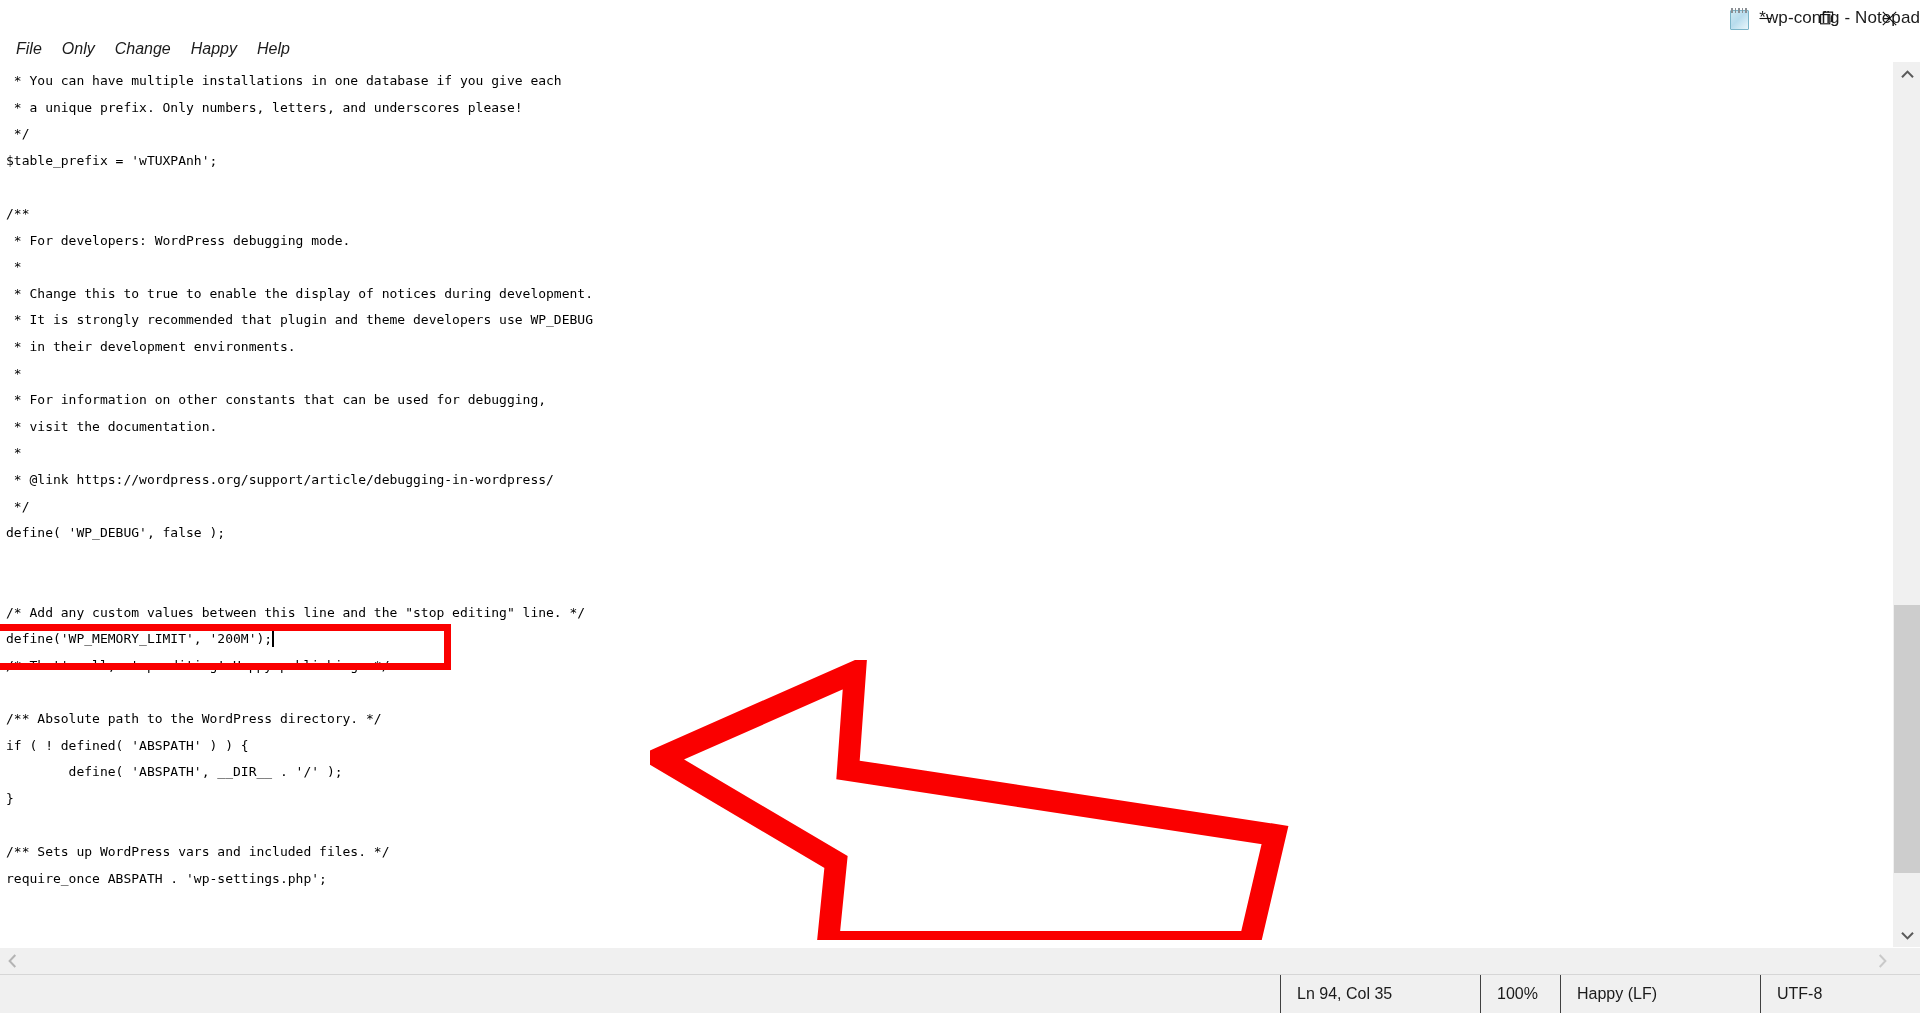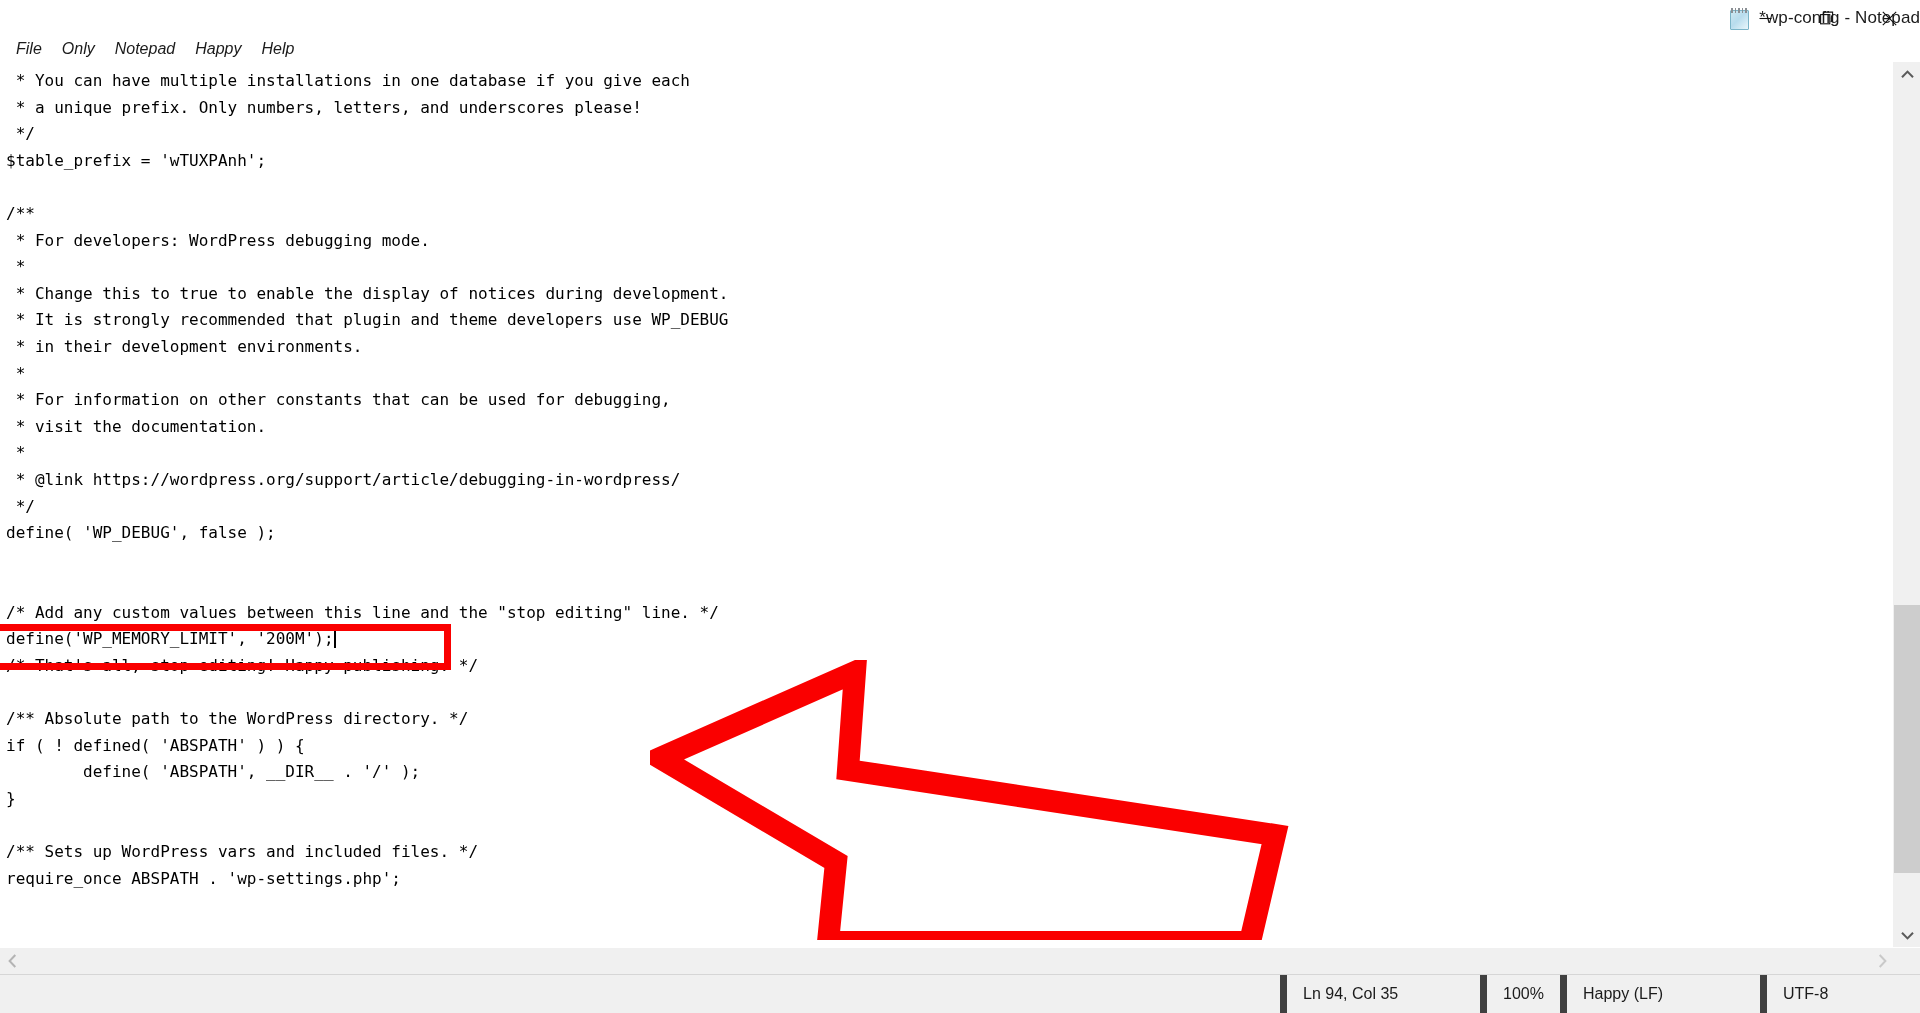--- a/index.html
+++ b/index.html
@@ -126,21 +126,21 @@
 
   .editor {
     position: absolute;
     left: 0;
     top: 0;
     right: 0;
     bottom: 0;
     padding: 6px 0 0 6px;
     box-sizing: border-box;
     font-family: "DejaVu Sans Mono", "Liberation Mono", monospace;
-    font-size: 16px;
+    font-size: 13px;
     line-height: 26.6px;
     color: #000000;
     white-space: pre;
     overflow: hidden;
     letter-spacing: 0px;
   }
   .code-line {
     height: 26.6px;
     white-space: pre;
   }
@@ -244,21 +244,21 @@
     align-items: center;
     justify-content: flex-end;
     flex: 0 0 auto;
     font-size: 16px;
     color: #1b1b1b;
   }
   .status-cell {
     height: 38px;
     display: flex;
     align-items: center;
-    border-left: 7px solid #404040;
+    border-left: 1px solid #404040;
     padding-left: 16px;
     box-sizing: border-box;
     white-space: nowrap;
     text-align: center;
   }
   .sc-ln   { width: 200px; }
   .sc-zoom { width: 80px; }
   .sc-eol  { width: 200px; }
   .sc-enc  { width: 160px; }
 </style>
@@ -293,21 +293,21 @@
           <line x1="0.8" y1="0.8" x2="14.2" y2="14.2" stroke="#111" stroke-width="1.1"></line>
           <line x1="14.2" y1="0.8" x2="0.8" y2="14.2" stroke="#111" stroke-width="1.1"></line>
         </svg>
       </div>
     </div>
   </div>
 
   <div class="menubar">
     <div class="menu-item">File</div>
     <div class="menu-item">Only</div>
-    <div class="menu-item">Notepad</div>
+    <div class="menu-item">Change</div>
     <div class="menu-item">Happy</div>
     <div class="menu-item">Help</div>
   </div>
 
   <div class="body-area">
 
     <div class="editor-wrap">
       <div class="editor" id="editor"><div class="code-line"> * You can have multiple installations in one database if you give each</div><div class="code-line"> * a unique prefix. Only numbers, letters, and underscores please!</div><div class="code-line"> */</div><div class="code-line">$table_prefix = 'wTUXPAnh';</div><div class="code-line">&nbsp;</div><div class="code-line">/**</div><div class="code-line"> * For developers: WordPress debugging mode.</div><div class="code-line"> *</div><div class="code-line"> * Change this to true to enable the display of notices during development.</div><div class="code-line"> * It is strongly recommended that plugin and theme developers use WP_DEBUG</div><div class="code-line"> * in their development environments.</div><div class="code-line"> *</div><div class="code-line"> * For information on other constants that can be used for debugging,</div><div class="code-line"> * visit the documentation.</div><div class="code-line"> *</div><div class="code-line"> * @link https://wordpress.org/support/article/debugging-in-wordpress/</div><div class="code-line"> */</div><div class="code-line">define( 'WP_DEBUG', false );</div><div class="code-line">&nbsp;</div><div class="code-line">&nbsp;</div><div class="code-line">/* Add any custom values between this line and the "stop editing" line. */</div><div class="code-line">define('WP_MEMORY_LIMIT', '200M');<span class="caret"></span></div><div class="code-line">/* That's all, stop editing! Happy publishing. */</div><div class="code-line">&nbsp;</div><div class="code-line">/** Absolute path to the WordPress directory. */</div><div class="code-line">if ( ! defined( 'ABSPATH' ) ) {</div><div class="code-line">        define( 'ABSPATH', __DIR__ . '/' );</div><div class="code-line">}</div><div class="code-line">&nbsp;</div><div class="code-line">/** Sets up WordPress vars and included files. */</div><div class="code-line">require_once ABSPATH . 'wp-settings.php';</div></div>
 
       <div class="hl-box" id="hl-box" style="top: 561.6px;"></div>

